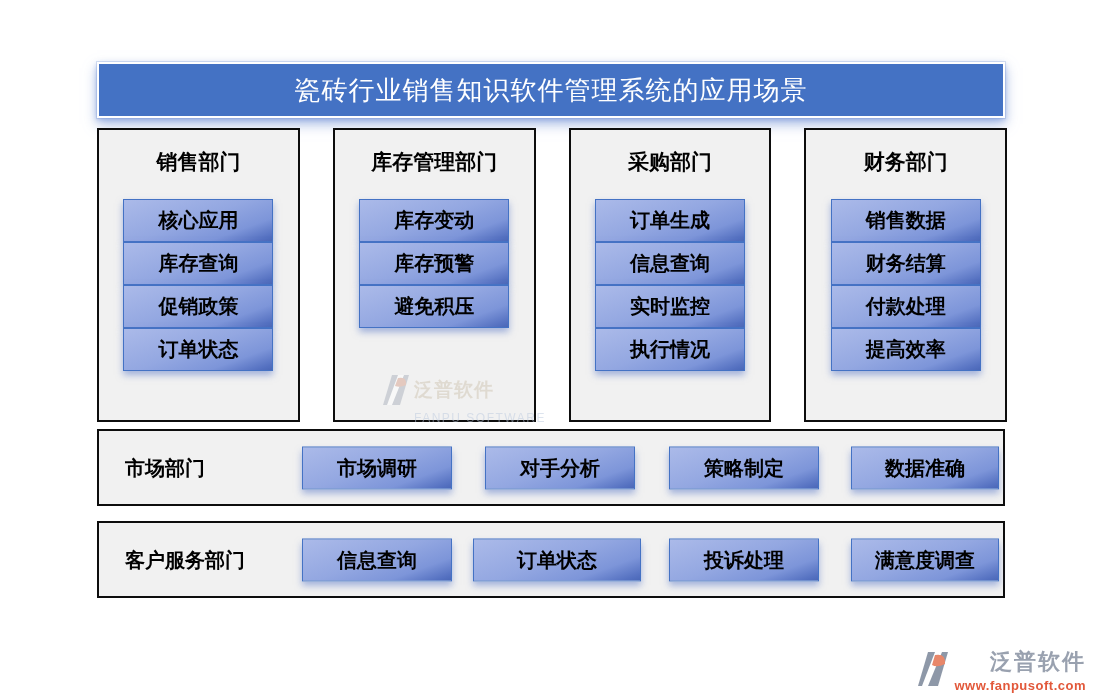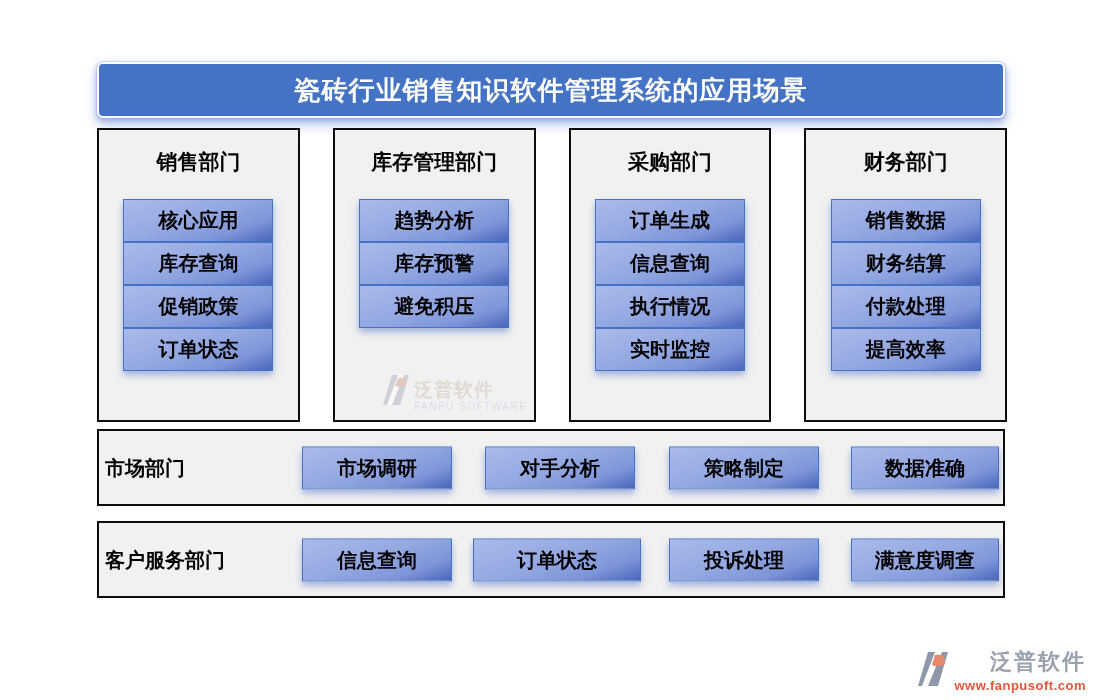--- a/index.html
+++ b/index.html
@@ -14,26 +14,26 @@
     overflow: hidden;
   }
 
   
   .title-bar {
     position: absolute;
     left: 97px; top: 62px;
     width: 908px; height: 56px;
     background: #4472C4;
     border: 2px solid #ffffff;
-    border-radius: 6px;
+    border-radius: 0;
     box-shadow: 0 6px 12px rgba(122,152,216,0.65), 0 2px 5px rgba(122,152,216,0.55), 0 0 0 1px #dbe4f5;
     display: flex; align-items: center; justify-content: center;
     color: #ffffff;
     font-size: 26px;
-    font-weight: bold;
+    font-weight: normal;
     letter-spacing: 1px;
   }
 
   
   .dept-row {
     position: absolute;
     left: 97px; top: 128px;
     width: 910px; height: 294px;
     display: flex; gap: 33px;
   }
@@ -71,21 +71,21 @@
     position: absolute;
     left: 97px;
     width: 908px; height: 77px;
     background: #f1f1f1;
     border: 2px solid #0d0d0d;
   }
   .hrow.r1 { top: 429px; }
   .hrow.r2 { top: 521px; }
   .hrow-label {
     position: absolute;
-    left: 6px; top: 50%;
+    left: 26px; top: 50%;
     transform: translateY(-50%);
     font-size: 20px; font-weight: bold; color: #000;
     white-space: nowrap;
   }
   .hrow .chip { position: absolute; top: 50%; transform: translateY(-50%); }
   .hrow .c1 { left: 203px; }
   .hrow .c2 { left: 386px; }
   .hrow .c3 { left: 570px; }
   .hrow .c4 { left: 752px; width: 148px; }
   .hrow.r2 .c2 { left: 374px; width: 168px; }
@@ -93,21 +93,21 @@
   
   .watermark {
     position: absolute;
     left: 383px; top: 374px;
     display: flex; align-items: flex-start; gap: 5px;
     opacity: 0.5;
     pointer-events: none;
   }
   .wm-text-block { display: flex; flex-direction: column; line-height: 1; margin-top: 6px; }
   .wm-name { font-size: 19px; font-weight: bold; color: #cfc5b2; letter-spacing: 1px; }
-  .wm-sub { font-size: 10px; color: #bccadf; letter-spacing: 1.5px; margin-top: 3px; }
+  .wm-sub { font-size: 12px; color: #bccadf; letter-spacing: 1.5px; margin-top: 13px; }
 
   
   .brand {
     position: absolute;
     right: 14px; bottom: 8px;
     display: flex; align-items: flex-start; gap: 6px;
   }
   .brand-text { display: flex; flex-direction: column; align-items: flex-end; line-height: 1; }
   .brand-name { font-size: 22px; font-weight: bold; color: #99a1af; letter-spacing: 2px; }
   .brand-url { font-size: 13px; font-weight: bold; color: #e2583a; margin-top: 6px; letter-spacing: 0.5px; }
@@ -129,33 +129,33 @@
         <div class="chip">核心应用</div>
         <div class="chip">库存查询</div>
         <div class="chip">促销政策</div>
         <div class="chip">订单状态</div>
       </div>
     </section>
 
     <section class="panel">
       <h2 class="panel-title">库存管理部门</h2>
       <div class="chips">
-        <div class="chip">趋势分析</div>
+        <div class="chip">库存变动</div>
         <div class="chip">库存预警</div>
         <div class="chip">避免积压</div>
       </div>
     </section>
 
     <section class="panel">
       <h2 class="panel-title">采购部门</h2>
       <div class="chips">
         <div class="chip">订单生成</div>
         <div class="chip">信息查询</div>
+        <div class="chip">实时监控</div>
         <div class="chip">执行情况</div>
-        <div class="chip">实时监控</div>
       </div>
     </section>
 
     <section class="panel">
       <h2 class="panel-title">财务部门</h2>
       <div class="chips">
         <div class="chip">销售数据</div>
         <div class="chip">财务结算</div>
         <div class="chip">付款处理</div>
         <div class="chip">提高效率</div>

